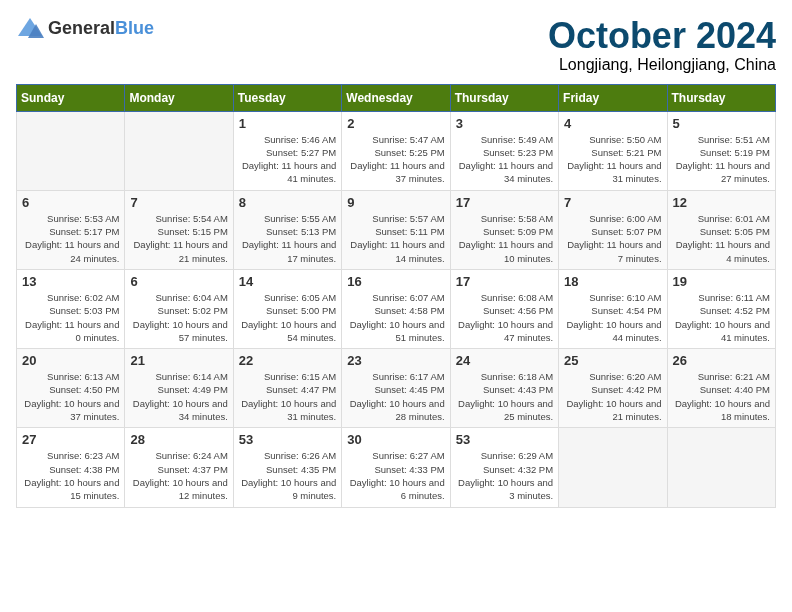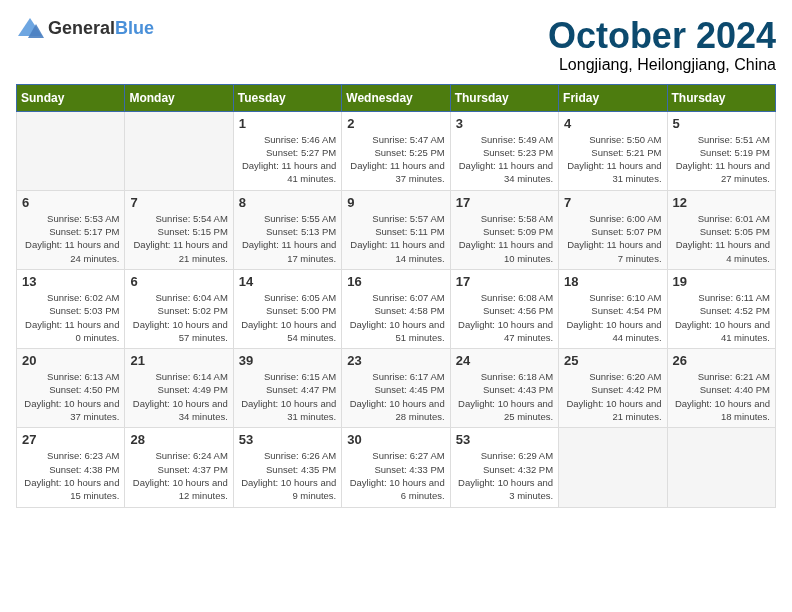--- a/index.html
+++ b/index.html
@@ -210,21 +210,21 @@
       <tr>
         <td>
           <span class="day-number">20</span>
           <div class="day-detail">Sunrise: 6:13 AM<br>Sunset: 4:50 PM<br>Daylight: 10 hours and 37 minutes.</div>
         </td>
         <td>
           <span class="day-number">21</span>
           <div class="day-detail">Sunrise: 6:14 AM<br>Sunset: 4:49 PM<br>Daylight: 10 hours and 34 minutes.</div>
         </td>
         <td>
-          <span class="day-number">39</span>
+          <span class="day-number">22</span>
           <div class="day-detail">Sunrise: 6:15 AM<br>Sunset: 4:47 PM<br>Daylight: 10 hours and 31 minutes.</div>
         </td>
         <td>
           <span class="day-number">23</span>
           <div class="day-detail">Sunrise: 6:17 AM<br>Sunset: 4:45 PM<br>Daylight: 10 hours and 28 minutes.</div>
         </td>
         <td>
           <span class="day-number">24</span>
           <div class="day-detail">Sunrise: 6:18 AM<br>Sunset: 4:43 PM<br>Daylight: 10 hours and 25 minutes.</div>
         </td>

